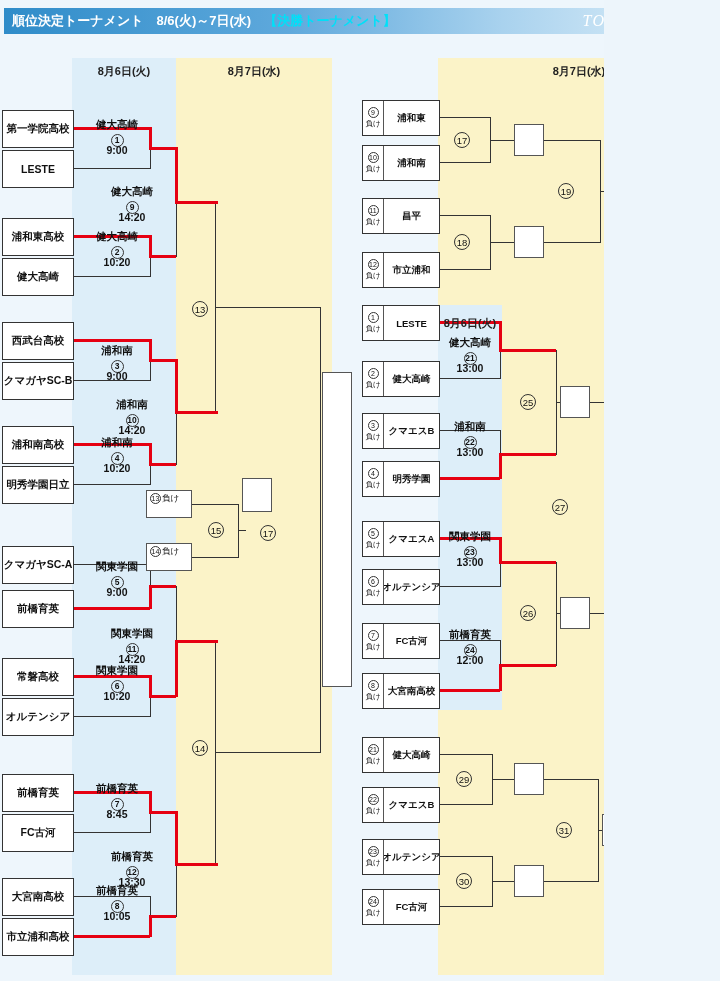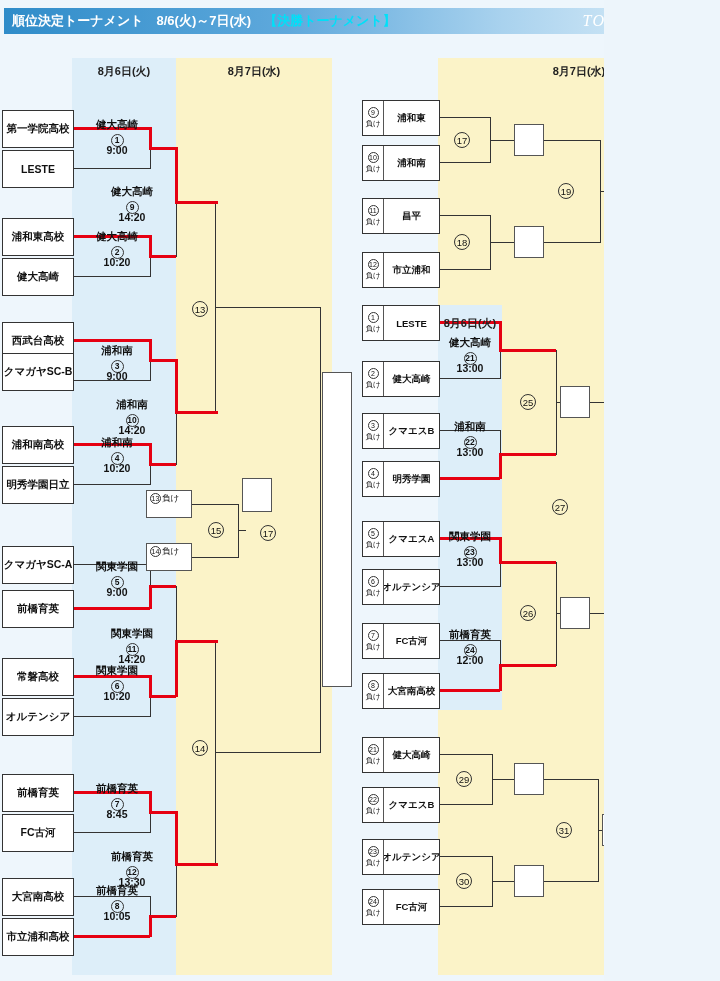--- a/index.html
+++ b/index.html
@@ -216,21 +216,21 @@
   <div class="colhdr" style="left: 72px; top: 64px; width: 104px;">8月6日(火)</div>
     <div class="colhdr" style="left: 176px; top: 64px; width: 156px;">8月7日(水)</div>
     <div class="colhdr" style="left: 438px; top: 64px; width: 282px;">8月7日(水)</div>
     <div class="colhdr" style="left: 438px; top: 316px; width: 64px;">8月6日(火)</div>
 
   <div class="team" style="top: 110px;">第一学院高校</div>
     <div class="team" style="top: 150px;">LESTE</div>
     <div class="team" style="top: 218px;">浦和東高校</div>
     <div class="team" style="top: 258px;">健大高崎</div>
     <div class="team" style="top: 322px;">西武台高校</div>
-    <div class="team" style="top: 353px;">クマガヤSC-B</div>
+    <div class="team" style="top: 362px;">クマガヤSC-B</div>
     <div class="team" style="top: 426px;">浦和南高校</div>
     <div class="team" style="top: 466px;">明秀学園日立</div>
     <div class="team" style="top: 546px;">クマガヤSC-A</div>
     <div class="team" style="top: 590px;">前橋育英</div>
     <div class="team" style="top: 658px;">常磐高校</div>
     <div class="team" style="top: 698px;">オルテンシア</div>
     <div class="team" style="top: 774px;">前橋育英</div>
     <div class="team" style="top: 814px;">FC古河</div>
     <div class="team" style="top: 878px;">大宮南高校</div>
     <div class="team" style="top: 918px;">市立浦和高校</div>

